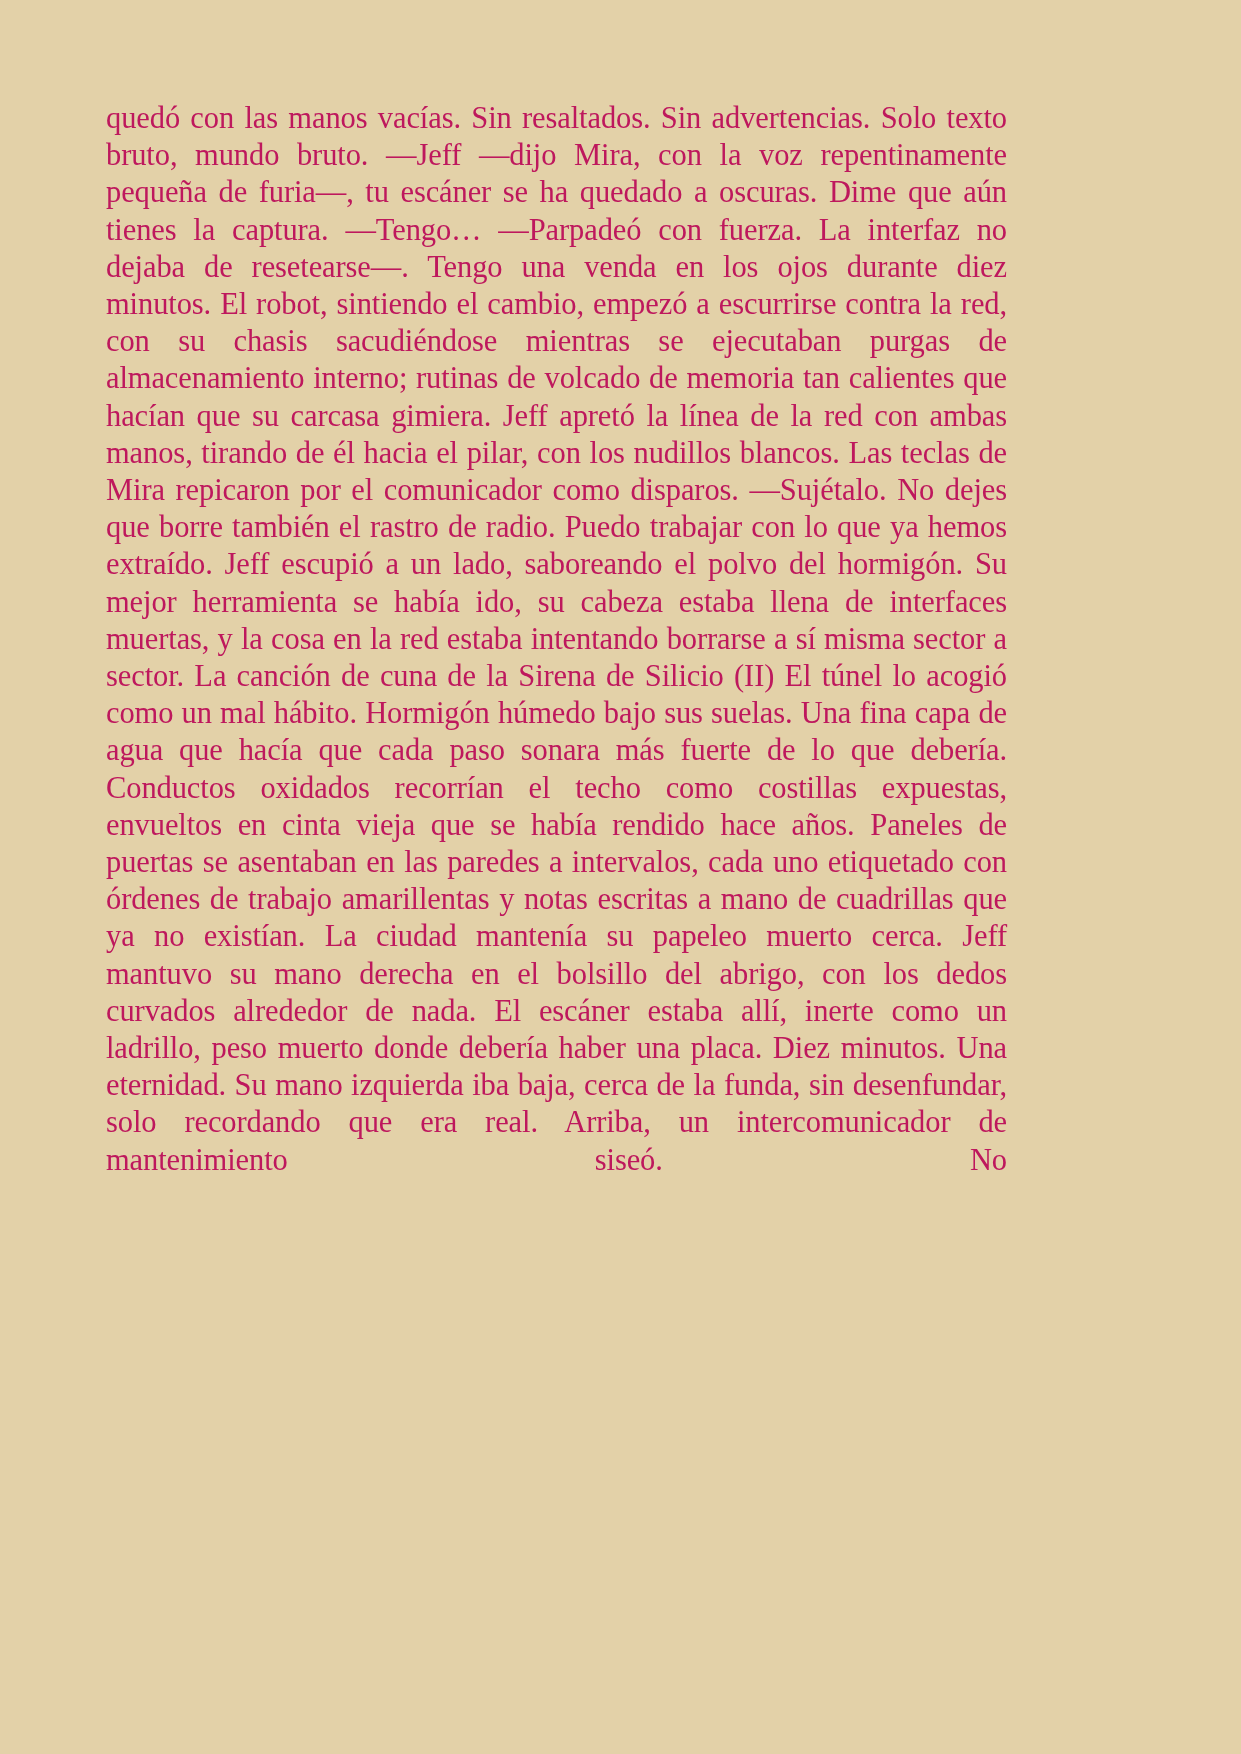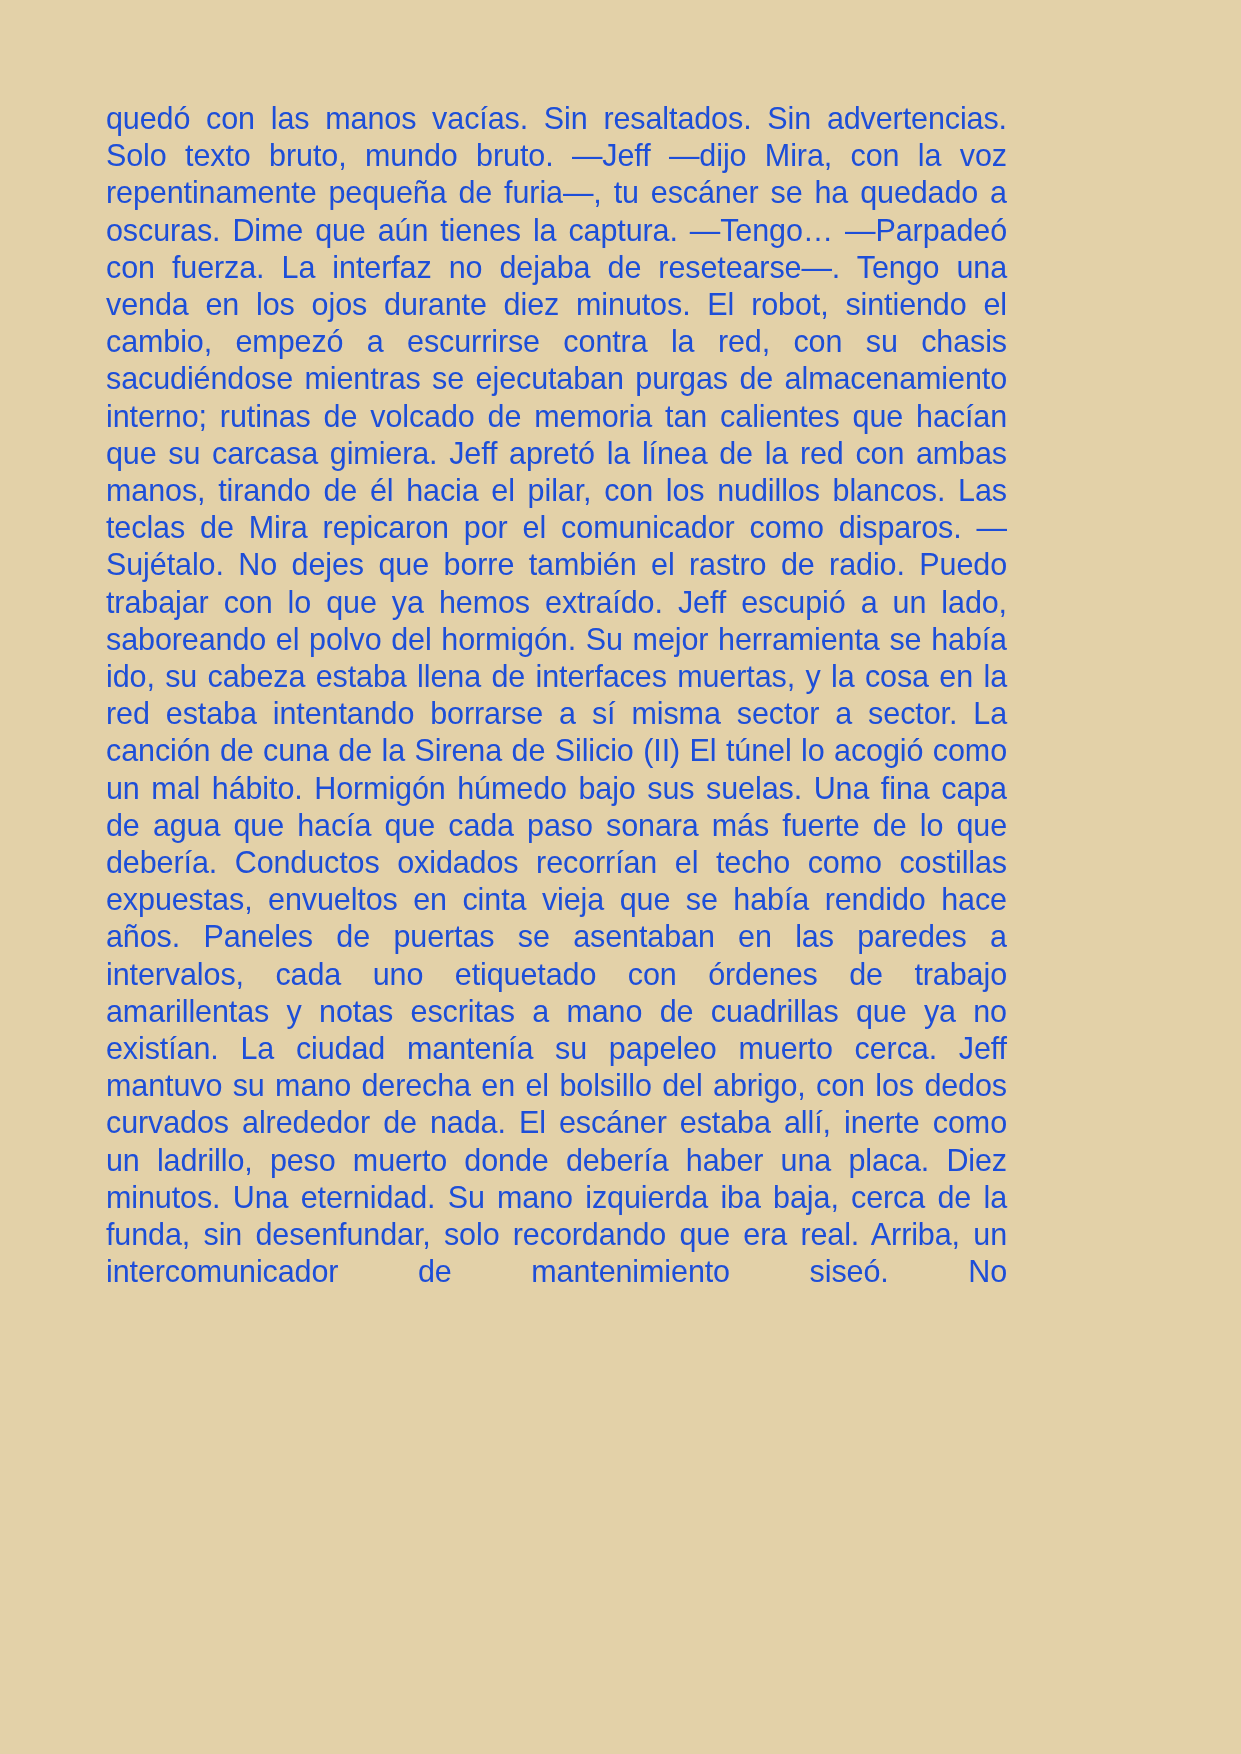--- a/index.html
+++ b/index.html
@@ -24,24 +24,24 @@
   .text-column {
     position: absolute;
     left: 106px;
     top: 100px;
     width: 901px;
   }
   .body-text {
     margin: 0;
     text-align: justify;
     text-justify: inter-word;
-    font-family: Liberation Sans, sans-serif;
+    font-family: Liberation Serif, serif;
     font-size: 30.5px;
     line-height: 37.2px;
-    color: #1d4ed8;
+    color: #be185d;
     letter-spacing: -0.1px;
     word-spacing: 0.5px;
     hyphens: none;
     -webkit-hyphens: none;
   }
   
   .body-text::after {
     content: "";
     display: inline-block;
     width: 100%;

